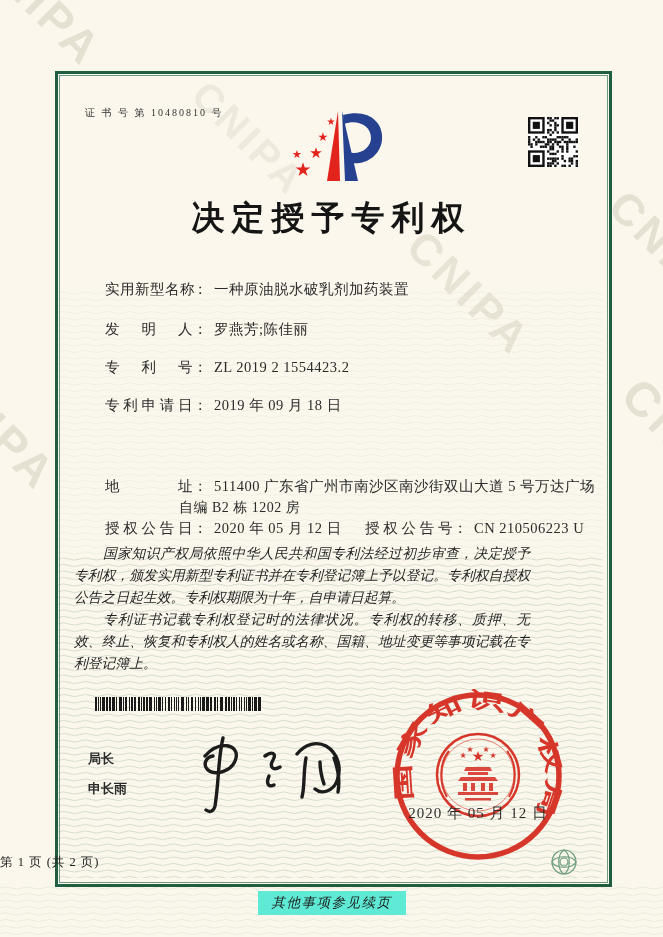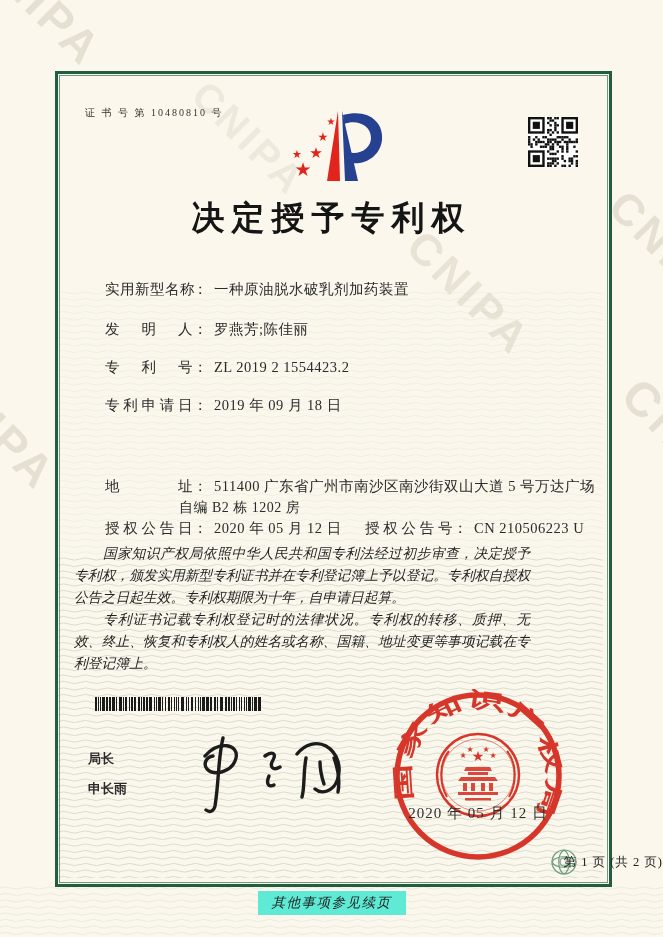--- a/index.html
+++ b/index.html
@@ -34,21 +34,21 @@
   .legal{position:absolute;left:66px;top:543px;width:456px;font-size:13.8px;
     line-height:22px;font-style:italic;color:#1f1f1f;text-align:justify;margin-left:8px;}
   .legal p{margin:0;text-indent:29px;}
   .barcode{position:absolute;left:95px;top:697px;}
   .director{position:absolute;left:88px;top:744px;
     font-family:"Liberation Sans","DejaVu Sans",sans-serif;
     font-size:13px;font-weight:700;color:#2a2a2a;line-height:30px;}
   .signature{position:absolute;left:185px;top:726px;}
   .seal{position:absolute;left:391px;top:689px;}
   .ornament{position:absolute;left:543px;top:841px;opacity:.75;}
-  .page-info{position:absolute;left:0;top:854px;width:100%;text-align:right;
+  .page-info{position:absolute;left:0;top:854px;width:100%;text-align:left;
     font-size:12.5px;letter-spacing:1px;color:#222;}
   .footer-note{position:absolute;left:0;top:891px;width:100%;text-align:center;}
   .footer-note span{display:inline-block;background:#5eead4;padding:3px 14px;
     font-size:13.5px;font-style:italic;letter-spacing:1.5px;color:#1f1f1f;}
 </style>
 </head>
 <body>
 
 <div class="page">
 

